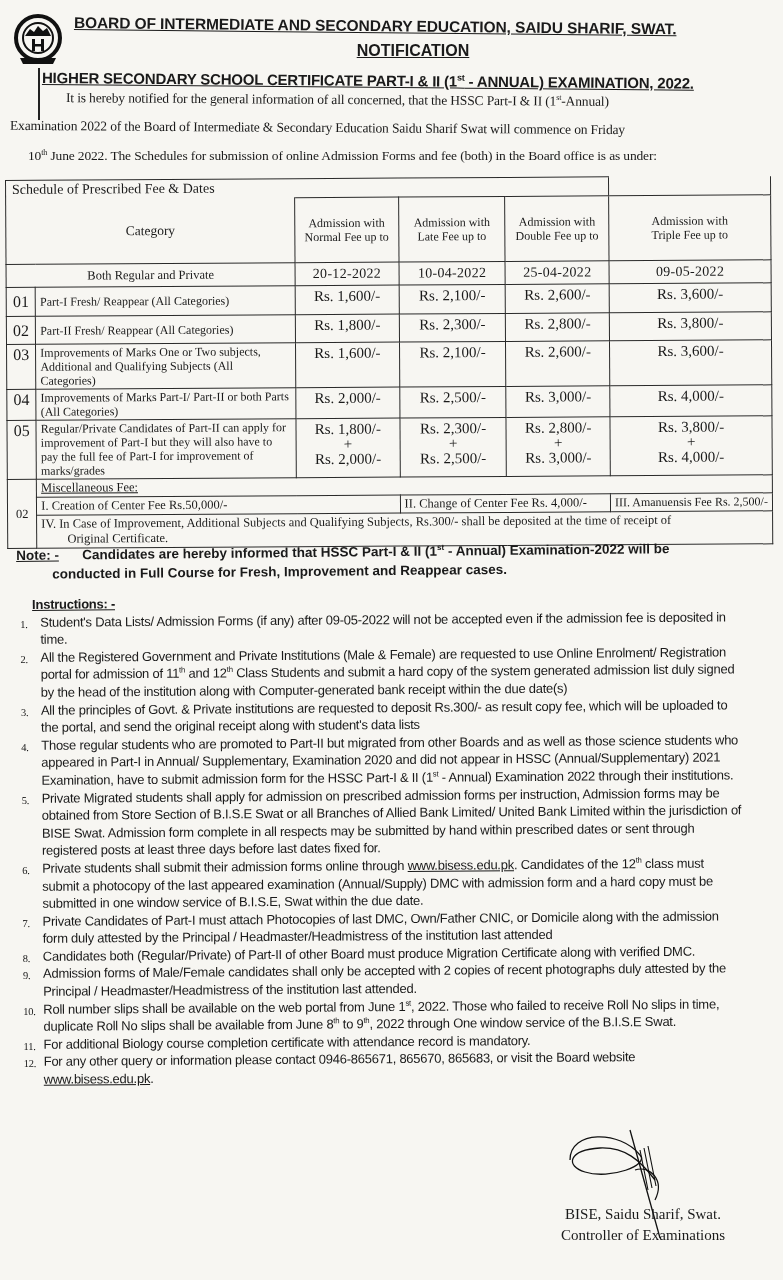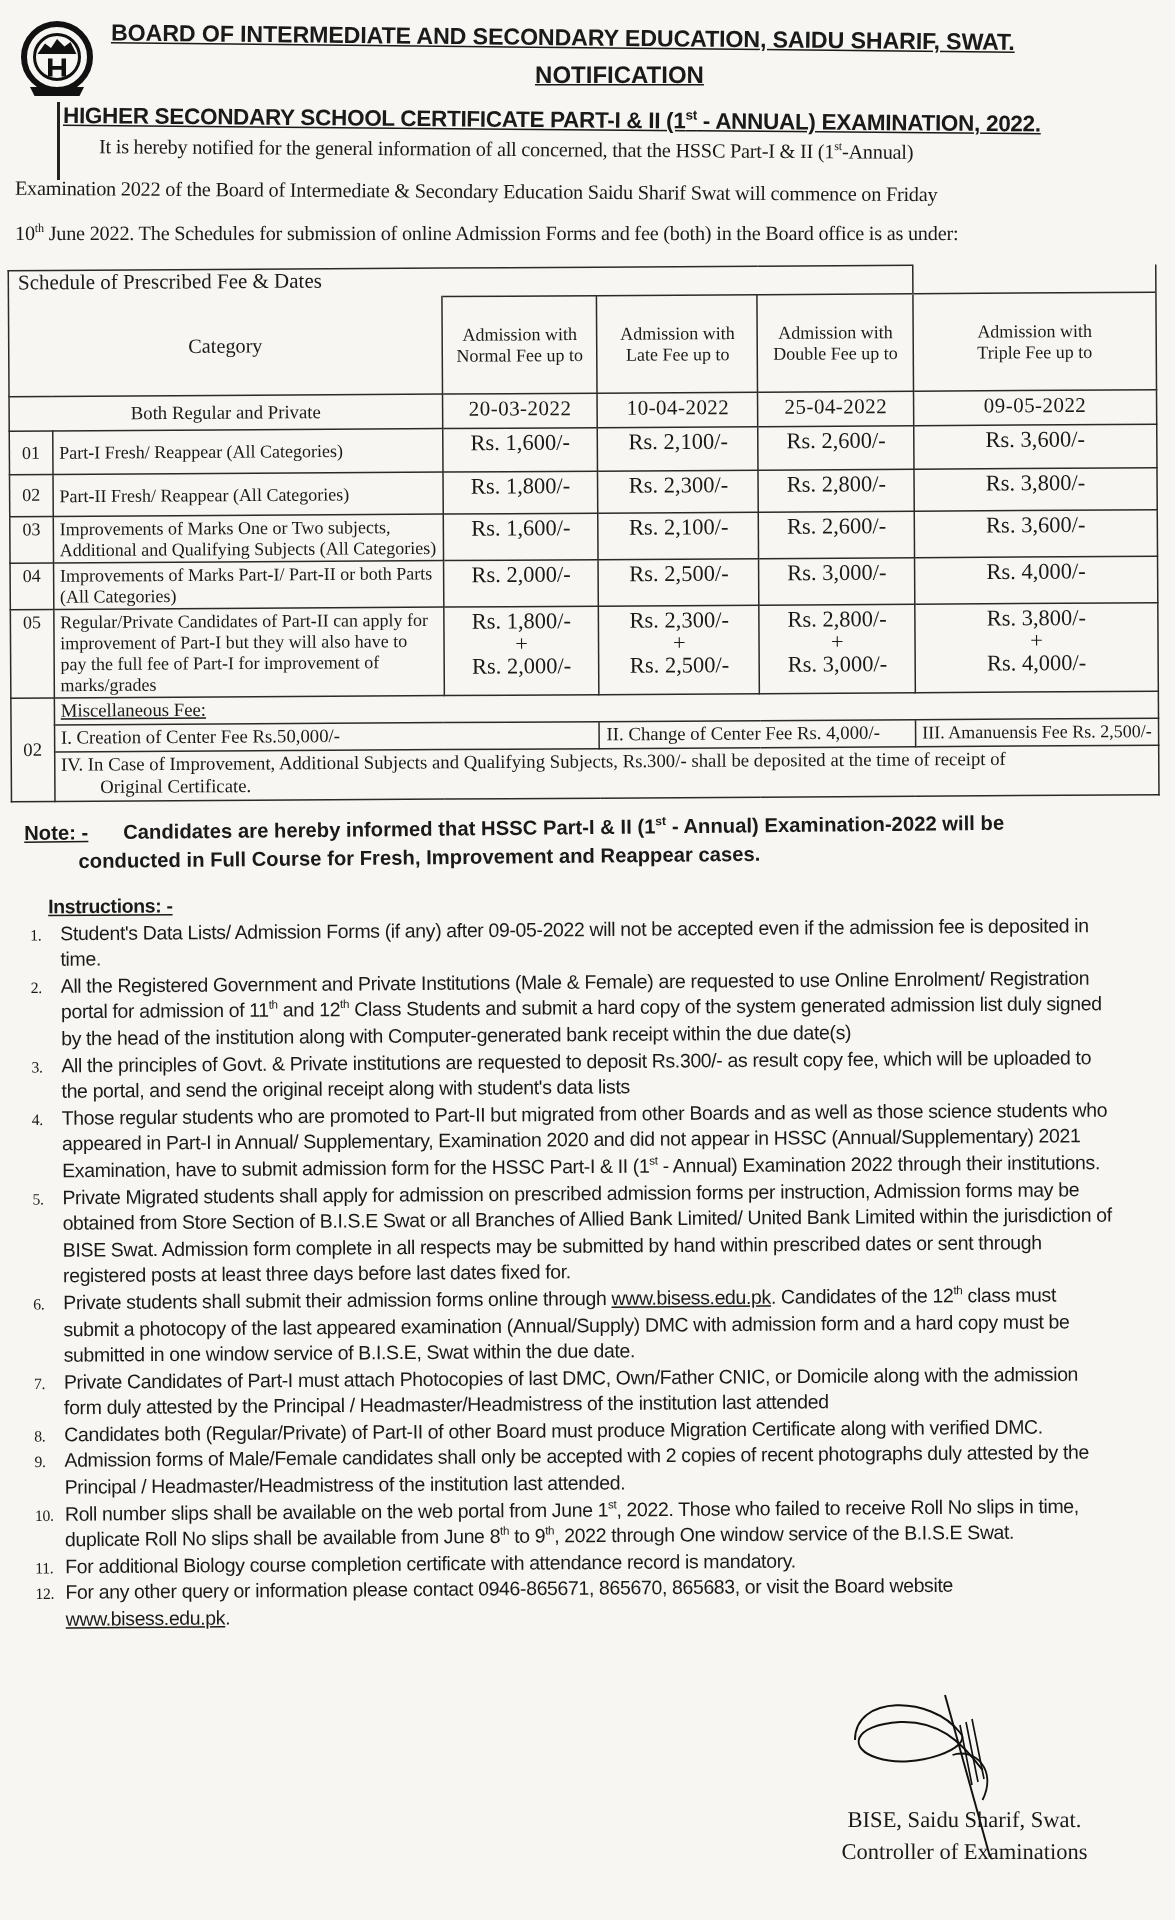--- a/index.html
+++ b/index.html
@@ -11,33 +11,33 @@
   
   .logo { position: absolute; left: 8px; top: 12px; width: 60px; height: 58px; }
   .hdr-board { position: absolute; left: 74px; top: 14px; width: 700px; font-family: "Liberation Sans", sans-serif; font-weight: bold; font-size: 15.5px; letter-spacing: -0.1px; text-decoration: underline; white-space: nowrap; transform: rotate(0.6deg); transform-origin: left center; }
   .hdr-notif { position: absolute; left: 13px; width: 783px; top: 42px; text-align: center; font-family: "Liberation Sans", sans-serif; font-weight: bold; font-size: 16px; text-decoration: underline; padding-left: 17px; }
   .hdr-bar { position: absolute; left: 38px; top: 68px; width: 2px; height: 52px; background: #222; }
   .hdr-hssc { position: absolute; left: 42px; top: 69px; font-family: "Liberation Sans", sans-serif; font-weight: bold; font-size: 15px; text-decoration: underline; white-space: nowrap; transform: rotate(0.5deg); transform-origin: left center; letter-spacing: -0.2px; }
 
   .intro { position: absolute; font-family: "Liberation Serif", serif; font-size: 13.5px; white-space: nowrap; letter-spacing: -0.15px; }
   .intro-1 { left: 66px; top: 92px; transform: rotate(0.4deg); }
   .intro-2 { left: 10px; top: 120px; transform: rotate(0.4deg); }
-  .intro-3 { left: 10px; top: 148px; }
+  .intro-3 { left: 28px; top: 148px; }
   sup { font-size: 0.6em; vertical-align: super; line-height: 0; }
 
   
   .fee-table { position: absolute; left: 5px; top: 180px; width: 766px; border-collapse: collapse; font-family: "Liberation Serif", serif; font-size: 13px; transform: rotate(-0.35deg); transform-origin: left top; }
   .fee-table td, .fee-table th { border: 1.4px solid #2a2a2a; padding: 1px 4px; vertical-align: top; font-weight: normal; }
   .t-title { font-size: 14px; font-weight: bold; text-align: left; border-right: none !important; padding-left: 6px !important; }
   .t-title-blank { border-left: none !important; border-top: none !important; }
   .t-cat { text-align: center; font-size: 13.5px; font-weight: bold; vertical-align: middle !important; }
   .t-colhdr { text-align: center; font-size: 12px; font-weight: bold; line-height: 14px; padding: 18px 2px !important; }
   .t-dates { text-align: center; font-weight: bold; font-size: 14px; padding: 3px 2px !important; letter-spacing: 0.3px; }
   .t-both { text-align: center; font-weight: bold; font-size: 12.5px; vertical-align: middle !important; }
-  .t-no { width: 30px; text-align: center; font-weight: bold; font-size: 12px; }
+  .t-no { width: 30px; text-align: center; font-weight: bold; font-size: 16px; }
   .t-desc { font-weight: bold; font-size: 12px; line-height: 14px; }
   .t-fee { text-align: center; font-size: 15px; line-height: 15px; padding-top: 3px !important; }
   .misc-head { font-weight: bold; text-decoration: underline; font-size: 13px; }
   .misc-row td { font-size: 12.5px; }
   .misc-iv { line-height: 15px; }
   .misc-iv .indent { padding-left: 26px; display: block; }
 
   
   .note { position: absolute; left: 16px; top: 546px; width: 730px; font-family: "Liberation Sans", sans-serif; font-size: 13.5px; font-weight: bold; line-height: 19px; transform: rotate(-0.6deg); transform-origin: left top; }
   .note-label { text-decoration: underline; display: inline-block; width: 66px; }
@@ -97,21 +97,21 @@
     </tr>
     <tr>
       <td class="t-cat" colspan="2" style="border-top:none;">Category</td>
       <td class="t-colhdr"><span>Admission with</span><br><span>Normal Fee up to</span></td>
       <td class="t-colhdr"><span>Admission with</span><br><span>Late Fee up to</span></td>
       <td class="t-colhdr"><span>Admission with</span><br><span>Double Fee up to</span></td>
       <td class="t-colhdr"><span>Admission with</span><br><span>Triple Fee up to</span></td>
     </tr>
     <tr>
       <td class="t-both" colspan="2">Both Regular and Private</td>
-      <td class="t-dates">20-03-2022</td>
+      <td class="t-dates">20-12-2022</td>
       <td class="t-dates">10-04-2022</td>
       <td class="t-dates">25-04-2022</td>
       <td class="t-dates">09-05-2022</td>
     </tr>
     <tr style="height:29px">
       <td class="t-no" style="vertical-align:middle">01</td>
       <td class="t-desc" style="vertical-align:middle">Part-I Fresh/ Reappear (All Categories)</td>
       <td class="t-fee">Rs. 1,600/-</td>
       <td class="t-fee">Rs. 2,100/-</td>
       <td class="t-fee">Rs. 2,600/-</td>

